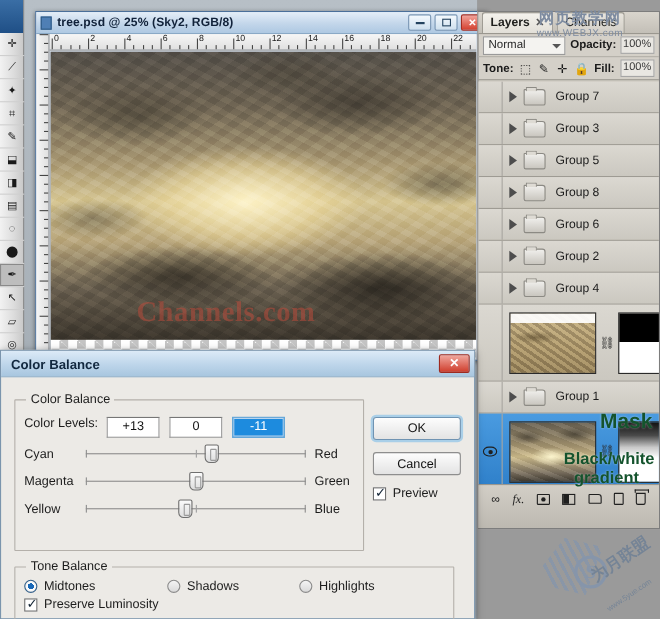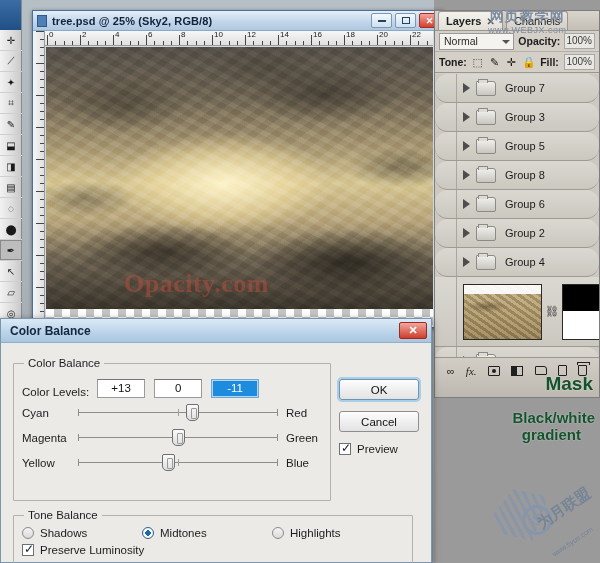--- a/index.html
+++ b/index.html
@@ -159,21 +159,21 @@
   fieldset.grp {
     border: 1px solid #b4b0aa; border-radius: 1px;
     margin: 0; padding: 4px 8px 8px 8px;
   }
   fieldset.grp > legend {
     font-size: 11.5px; color: #1d1d1d; padding: 0 4px; margin-left: 2px;
   }
   #cb-group { position: absolute; left: 12px; top: 14px; width: 318px; height: 144px; }
   #tone-group { position: absolute; left: 12px; top: 166px; width: 400px; height: 62px; }
 
-  .levels-row { display: flex; align-items: flex-end; margin: 6px 0 2px 0; }
+  .levels-row { display: flex; align-items: flex-start; margin: 6px 0 2px 0; }
   .levels-row .lbl { font-size: 11.5px; color: #1c1c1c; margin-right: 8px; }
   .numbox {
     width: 48px; height: 19px; background: #fff;
     border: 1px solid #9a9a9a; border-top-color: #767676;
     text-align: center; font-size: 11.5px; color: #111;
     line-height: 17px; margin-right: 9px;
   }
   .numbox.sel { background: #1d8bde; color: #fff; border: 1px solid #6ba9d8; box-shadow: 0 0 0 1px #b9d5ee inset; }
 
   .slider-row { display: flex; align-items: center; height: 25px; }
@@ -230,21 +230,21 @@
   .rad {
     width: 12px; height: 12px; border-radius: 50%;
     background: linear-gradient(to bottom,#f4f4f4,#dadada);
     border: 1px solid #8b8b8b; margin-right: 6px; position: relative; flex: 0 0 auto;
   }
   .rad.on { background: radial-gradient(circle,#1868b8 0 38%,#ffffff 40%,#e6e6e6 100%); border-color: #35618b; }
   .radio-item .lb { font-size: 11.5px; color: #1c1c1c; }
 
   
   #layers {
-    position: absolute; left: 434px; top: 10px; width: 166px; height: 388px;
+    position: absolute; left: 434px; top: 10px; width: 166px; height: 471px;
     background: #d4d0c8;
     border: 1px solid #7d7d7d;
     z-index: 5;
   }
   #lp-tabs {
     height: 20px; display: flex; align-items: flex-end;
     background: linear-gradient(to bottom,#d9d5cd,#c3bfb7);
     border-bottom: 1px solid #9a978f;
   }
   .lp-tab {
@@ -284,21 +284,21 @@
   }
   .lockicon { font-size: 11px; color: #1c1c1c; width: 13px; text-align: center; }
 
   #lp-list { position: absolute; left: 0; top: 63px; right: 0; bottom: 40px; overflow: hidden; background: #cdc9c1; }
   .lrow {
     display: flex; align-items: center;
     border-bottom: 1px solid #9e9b93;
     background: linear-gradient(to bottom,#dbd8d1,#cbc8c0);
     position: relative;
   }
-  .lrow.grp { height: 29px; border-radius: 13px; }
+  .lrow.grp { height: 29px; }
   .lrow.img { height: 70px; }
   .lrow.sel { background: linear-gradient(to bottom,#4a9be0,#2e7fc9); }
   .eyecell { width: 22px; height: 100%; display: flex; align-items: center; justify-content: center;
              border-right: 1px solid #a9a6a0; flex: 0 0 auto; }
   .eye { width: 13px; height: 9px; border-radius: 50%/60%; border: 1.5px solid #1f1f1f; position: relative; }
   .eye::after { content:""; position:absolute; left:4px; top:2px; width:4px; height:4px; border-radius:50%; background:#1f1f1f; }
   .tri {
     width: 0; height: 0; margin-left: 6px; flex: 0 0 auto;
     border-top: 5px solid transparent; border-bottom: 5px solid transparent;
     border-left: 7px solid #4d4d4d;
@@ -553,21 +553,21 @@
         <div class="tick" style="top: 248px; width: 4px;"></div>
         <div class="tick" style="top: 256px; width: 8px;"></div>
         <div class="tick" style="top: 264px; width: 4px;"></div>
         <div class="tick" style="top: 272px; width: 4px;"></div>
         <div class="tick" style="top: 280px; width: 4px;"></div>
         <div class="tick" style="top: 288px; width: 8px;"></div>
       </div>
 
     <div id="canvaswrap">
       <div id="sky"></div>
-      <div id="watermark-canvas">Opacity.com</div>
+      <div id="watermark-canvas">Channels.com</div>
       <div id="transparency"></div>
     </div>
   </div>
 
   <div id="dlg">
     <div id="dlg-title">
       <div class="t">Color Balance</div>
       <div id="dlg-close">✕</div>
     </div>
     <div id="dlg-body">
@@ -615,27 +615,27 @@
                 <span class="knob" style="left: 45%;"></span>
               </span>
               <span class="end right">Blue</span>
             </div>
           </div>
       </fieldset>
 
       <fieldset class="grp" id="tone-group">
         <legend>Tone Balance</legend>
         <div class="radios" id="tone-radios">
+            <div class="radio-item r2">
+              <span class="rad on"></span>
+              <span class="lb">Midtones</span>
+            </div>
             <div class="radio-item r1">
               <span class="rad"></span>
               <span class="lb">Shadows</span>
-            </div>
-            <div class="radio-item r2">
-              <span class="rad on"></span>
-              <span class="lb">Midtones</span>
             </div>
             <div class="radio-item ">
               <span class="rad"></span>
               <span class="lb">Highlights</span>
             </div>
           </div>
         <div class="chkrow">
           <div class="chk on"></div>
           <span class="lb">Preserve Luminosity</span>
         </div>

